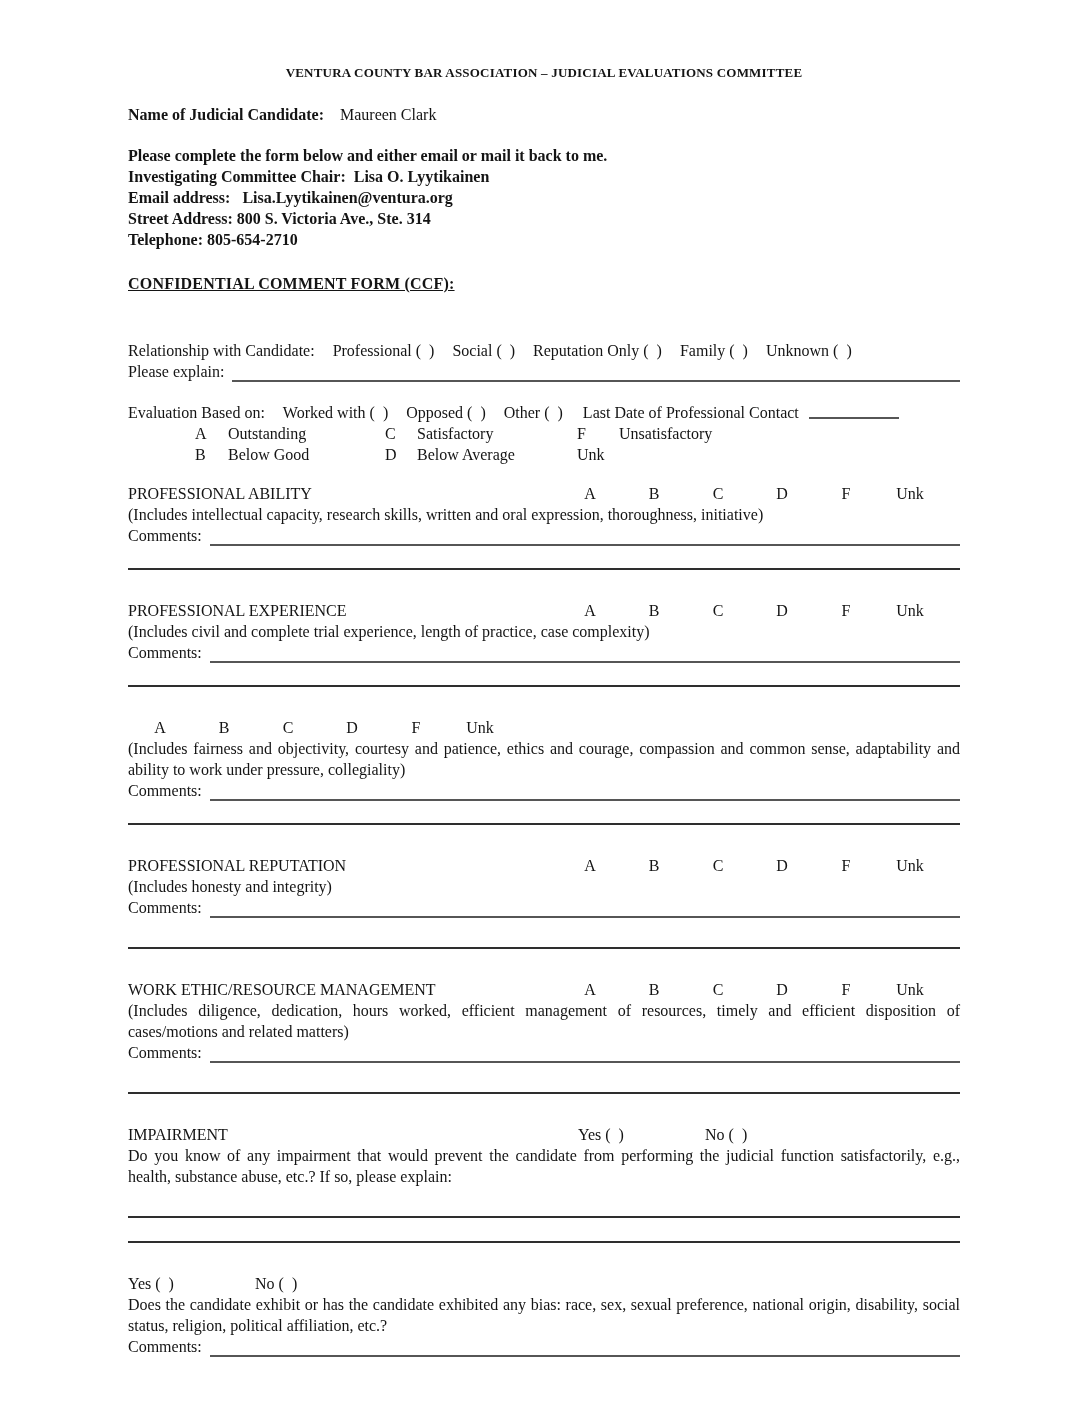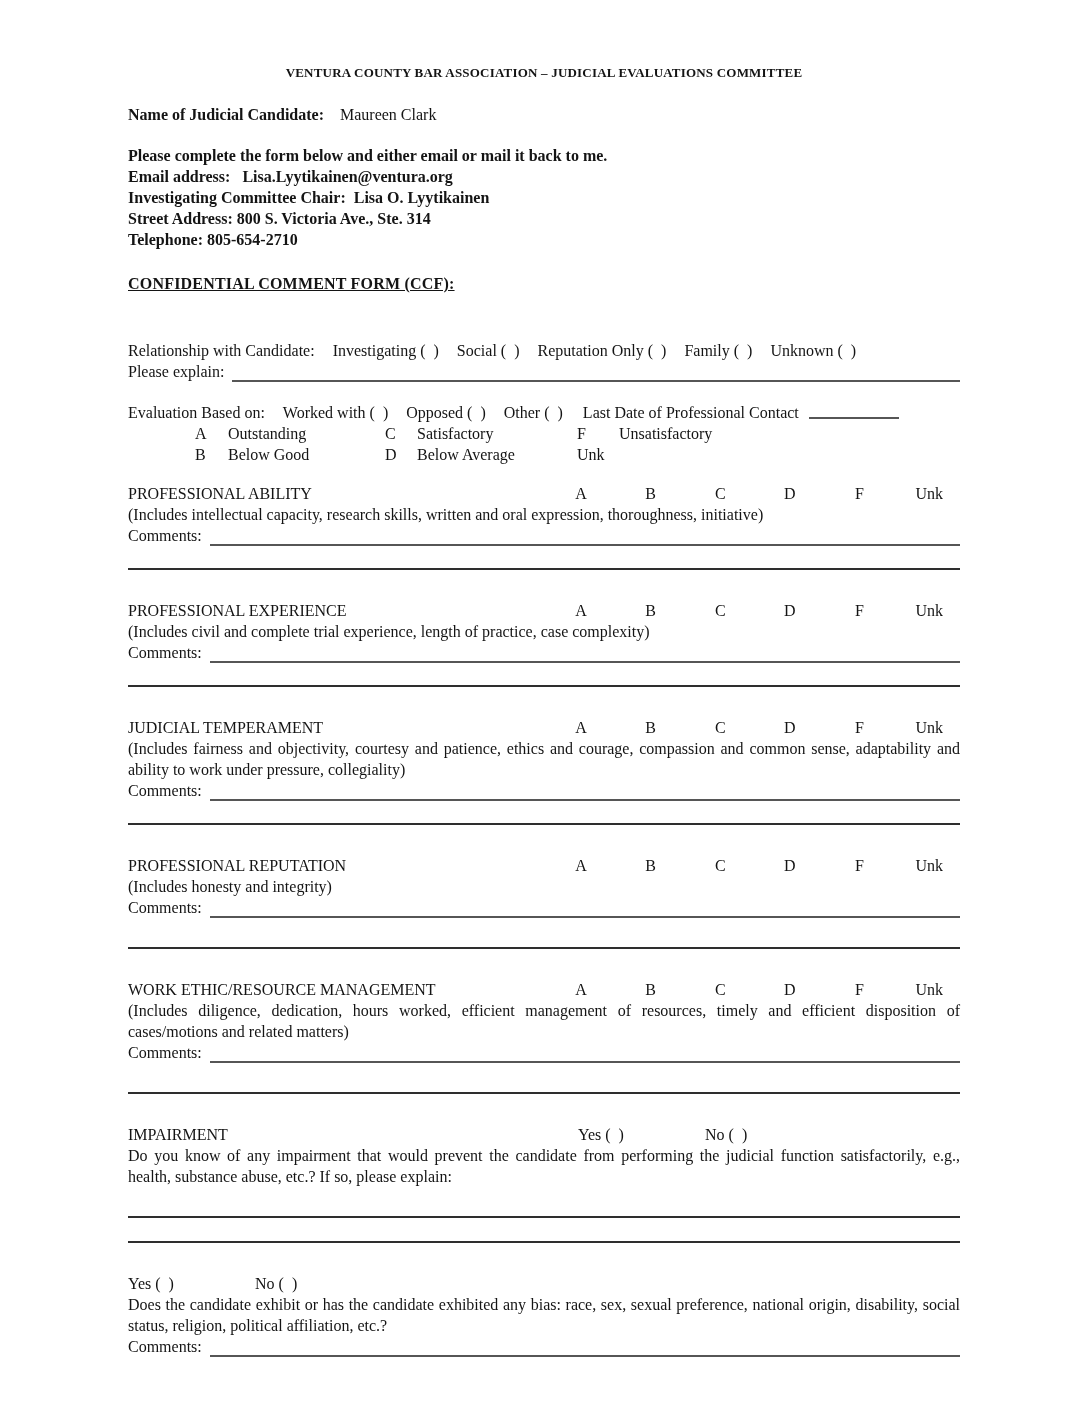--- a/index.html
+++ b/index.html
@@ -64,21 +64,21 @@
   .key-row .kl1 { width: 33px; }
   .key-row .kv1 { width: 157px; }
   .key-row .kl2 { width: 32px; }
   .key-row .kv2 { width: 160px; }
   .key-row .kl3 { width: 42px; }
   .key-row .kv3 { flex: 1; }
 
   .section { margin-top: 30px; }
   .section.first { margin-top: 18px; }
 
-  .rating-row { display: flex; gap: 8px; }
+  .rating-row { display: flex; }
   .rating-row .sec-title { width: 430px; }
   .rating-row .grade { width: 64px; text-align: center; }
 
   .yn-row { display: flex; }
   .yn-row .sec-title { width: 450px; }
   .yn-row .yes { width: 127px; }
 
   .desc { text-align: left; }
   .desc.just { text-align: justify; }
 
@@ -98,31 +98,31 @@
 <div class="page">
 
   <div class="doc-title">VENTURA COUNTY BAR ASSOCIATION – JUDICIAL EVALUATIONS COMMITTEE</div>
 
   <div class="candidate-row">
     <span class="b">Name of Judicial Candidate:</span><span class="name">Maureen Clark</span>
   </div>
 
   <div class="intro">
     <div class="pre">Please complete the form below and either email or mail it back to me.</div>
+    <div class="pre">Investigating Committee Chair:  Lisa O. Lyytikainen</div>
     <div class="pre">Email address:   Lisa.Lyytikainen@ventura.org</div>
-    <div class="pre">Investigating Committee Chair:  Lisa O. Lyytikainen</div>
     <div class="pre">Street Address: 800 S. Victoria Ave., Ste. 314</div>
     <div class="pre">Telephone: 805-654-2710</div>
   </div>
 
   <div class="ccf">CONFIDENTIAL COMMENT FORM (CCF):</div>
 
   <div class="rel-row">
     <span>Relationship with Candidate:</span>
-    <span class="opt pre">Investigating (  )</span>
+    <span class="opt pre">Professional (  )</span>
     <span class="opt pre">Social (  )</span>
     <span class="opt pre">Reputation Only (  )</span>
     <span class="opt pre">Family (  )</span>
     <span class="opt pre">Unknown (  )</span>
   </div>
   <div class="explain-row">
     <span>Please explain:</span>
     <span class="writeline"></span>
   </div>
 
@@ -182,21 +182,20 @@
     <div class="desc">(Includes civil and complete trial experience, length of practice, case complexity)</div>
     <div class="comments-row">
       <span>Comments:</span>
       <span class="writeline"></span>
     </div>
     <div class="blank-line"></div>
   </div>
 
   <div class="section">
     <div class="rating-row">
-      <span class="sec-title">JUDICIAL TEMPERAMENT</span>
       <span class="grade">A</span>
       <span class="grade">B</span>
       <span class="grade">C</span>
       <span class="grade">D</span>
       <span class="grade">F</span>
       <span class="grade">Unk</span>
     </div>
     <div class="desc just">(Includes fairness and objectivity, courtesy and patience, ethics and courage, compassion and common sense, adaptability and ability to work under pressure, collegiality)</div>
     <div class="comments-row">
       <span>Comments:</span>

